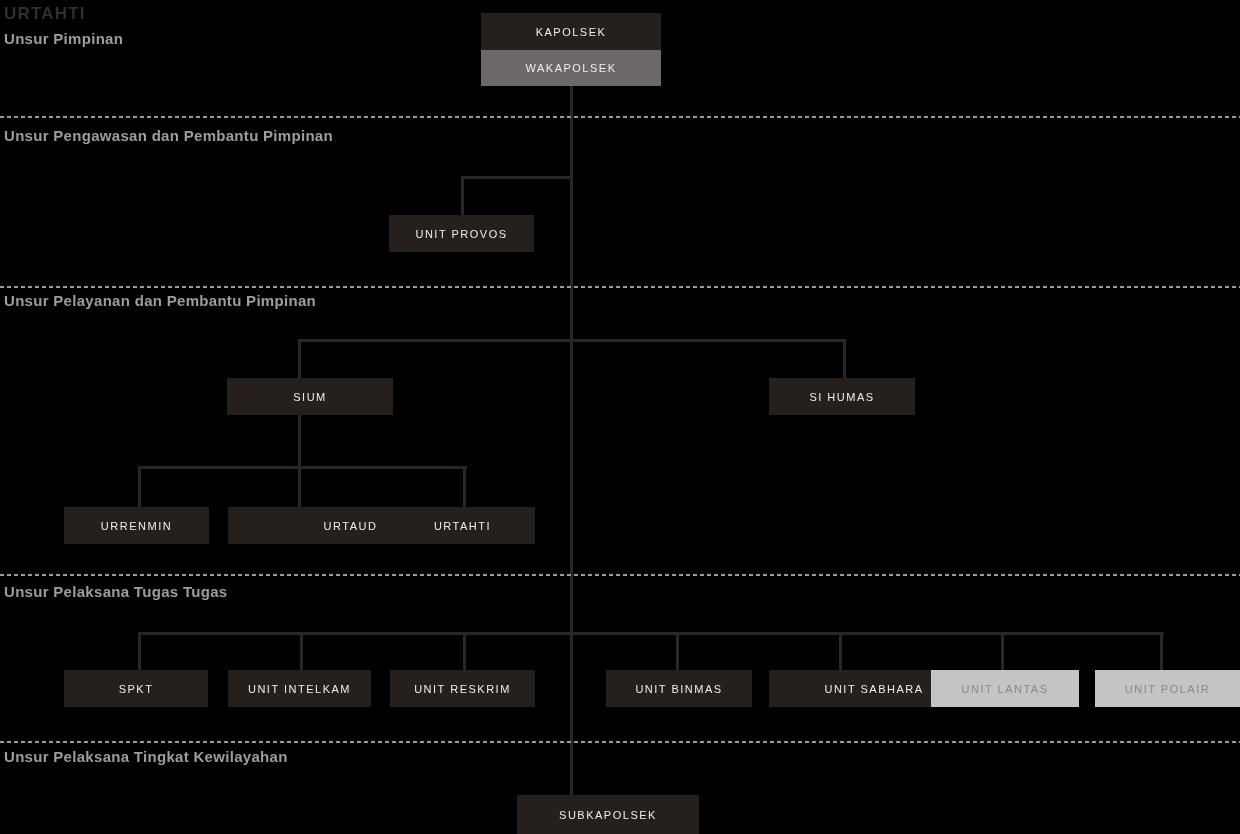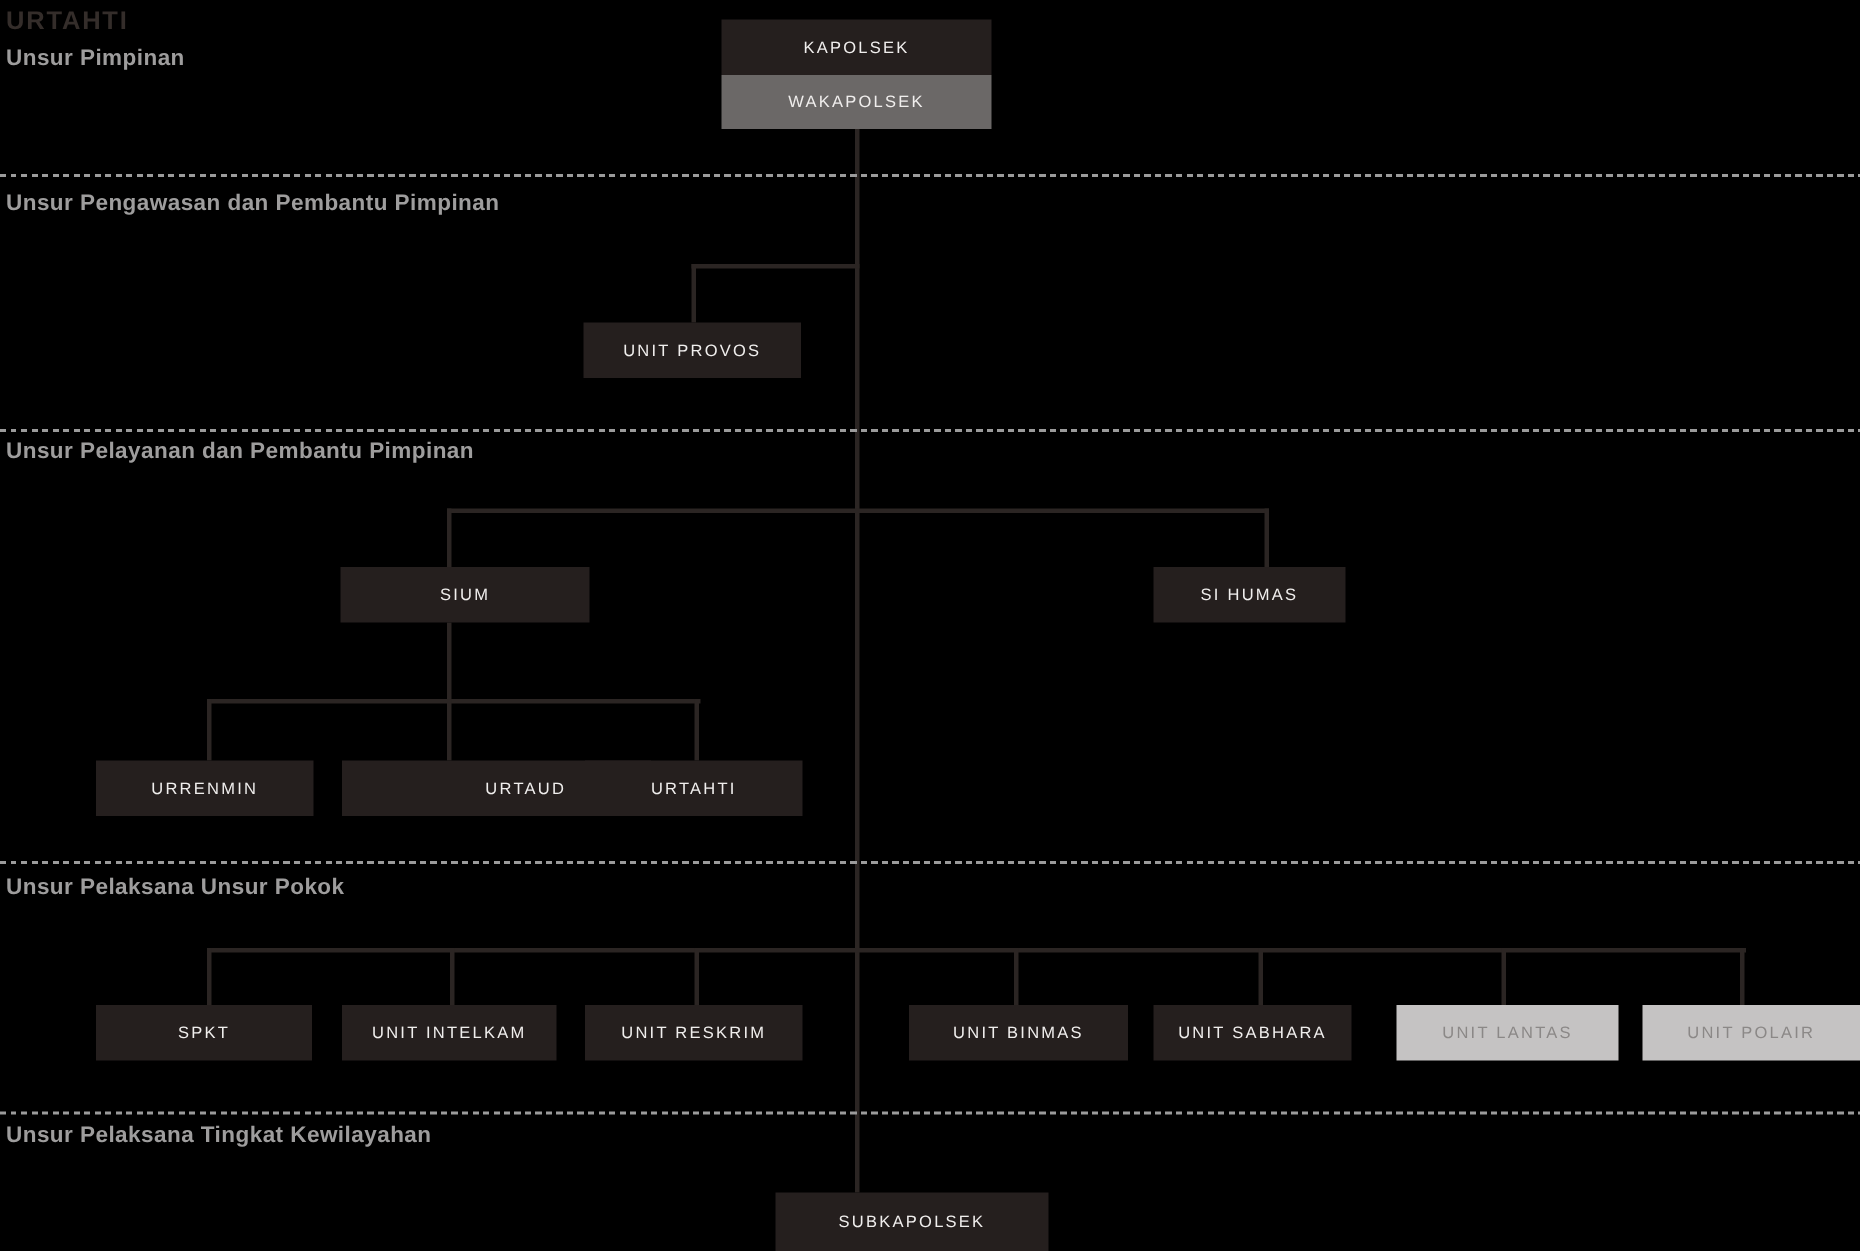--- a/index.html
+++ b/index.html
@@ -59,36 +59,36 @@
       <div class="connector" style="left: 1001px; top: 632px; width: 3px; height: 38px;"></div>
       <div class="connector" style="left: 1160px; top: 632px; width: 3px; height: 38px;"></div>
     </div>
   <div id="sections">
       <div class="section-label" style="top: 30px;">Unsur Pimpinan</div>
       <div class="divider" style="top: 116px;"></div>
       <div class="section-label" style="top: 127px;">Unsur Pengawasan dan Pembantu Pimpinan</div>
       <div class="divider" style="top: 286px;"></div>
       <div class="section-label" style="top: 292px;">Unsur Pelayanan dan Pembantu Pimpinan</div>
       <div class="divider" style="top: 574px;"></div>
-      <div class="section-label" style="top: 583px;">Unsur Pelaksana Unsur Pokok</div>
+      <div class="section-label" style="top: 583px;">Unsur Pelaksana Tugas Tugas</div>
       <div class="divider" style="top: 741px;"></div>
       <div class="section-label" style="top: 748px;">Unsur Pelaksana Tingkat Kewilayahan</div>
     </div>
   <div id="nodes">
       <div class="node dark" style="left: 481px; top: 13px; width: 180px; height: 37px;">KAPOLSEK</div>
       <div class="node gray" style="left: 481px; top: 50px; width: 180px; height: 36px;">WAKAPOLSEK</div>
       <div class="node dark" style="left: 389px; top: 215px; width: 145px; height: 37px;">UNIT PROVOS</div>
       <div class="node dark" style="left: 227px; top: 378px; width: 166px; height: 37px;">SIUM</div>
-      <div class="node dark" style="left: 769px; top: 378px; width: 128px; height: 37px;">SI HUMAS</div>
+      <div class="node dark" style="left: 769px; top: 378px; width: 146px; height: 37px;">SI HUMAS</div>
       <div class="node dark" style="left: 64px; top: 507px; width: 145px; height: 37px;">URRENMIN</div>
       <div class="node dark" style="left: 228px; top: 507px; width: 167px; height: 37px; padding-left: 39px;">URTAUD</div>
       <div class="node dark" style="left: 390px; top: 507px; width: 145px; height: 37px;">URTAHTI</div>
       <div class="node dark" style="left: 64px; top: 670px; width: 144px; height: 37px;">SPKT</div>
       <div class="node dark" style="left: 228px; top: 670px; width: 143px; height: 37px;">UNIT INTELKAM</div>
       <div class="node dark" style="left: 390px; top: 670px; width: 145px; height: 37px;">UNIT RESKRIM</div>
       <div class="node dark" style="left: 606px; top: 670px; width: 146px; height: 37px;">UNIT BINMAS</div>
-      <div class="node dark" style="left: 769px; top: 670px; width: 132px; height: 37px;">UNIT SABHARA</div>
+      <div class="node dark" style="left: 769px; top: 670px; width: 120px; height: 37px; padding-left: 45px;">UNIT SABHARA</div>
       <div class="node light" style="left: 931px; top: 670px; width: 148px; height: 37px; text-align: center;">UNIT LANTAS</div>
       <div class="node light" style="left: 1095px; top: 670px; width: 145px; height: 37px;">UNIT POLAIR</div>
       <div class="node dark" style="left: 478px; top: 795px; width: 182px; height: 39px; margin-left: 39px;">SUBKAPOLSEK</div>
     </div>
   <div class="page-title">URTAHTI</div>
 </div>
 
 </body></html>

